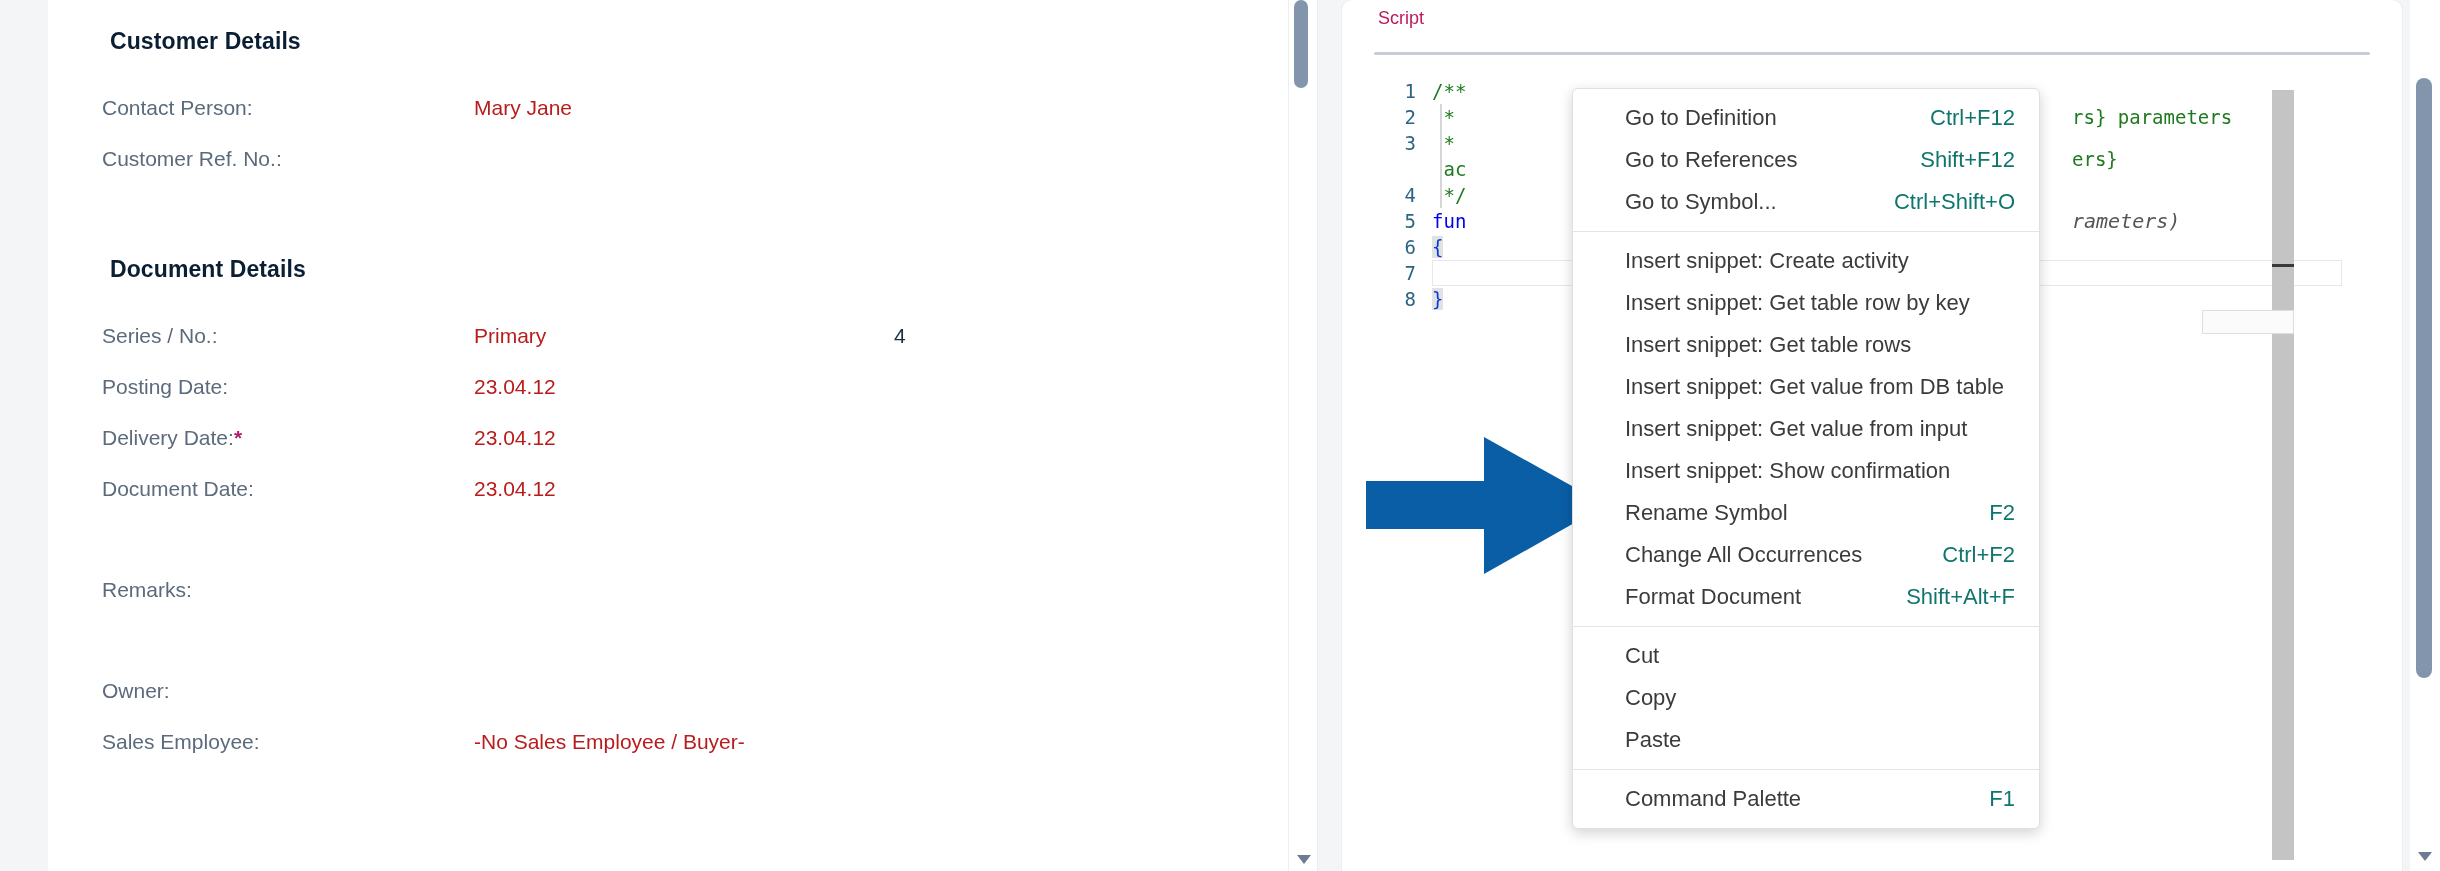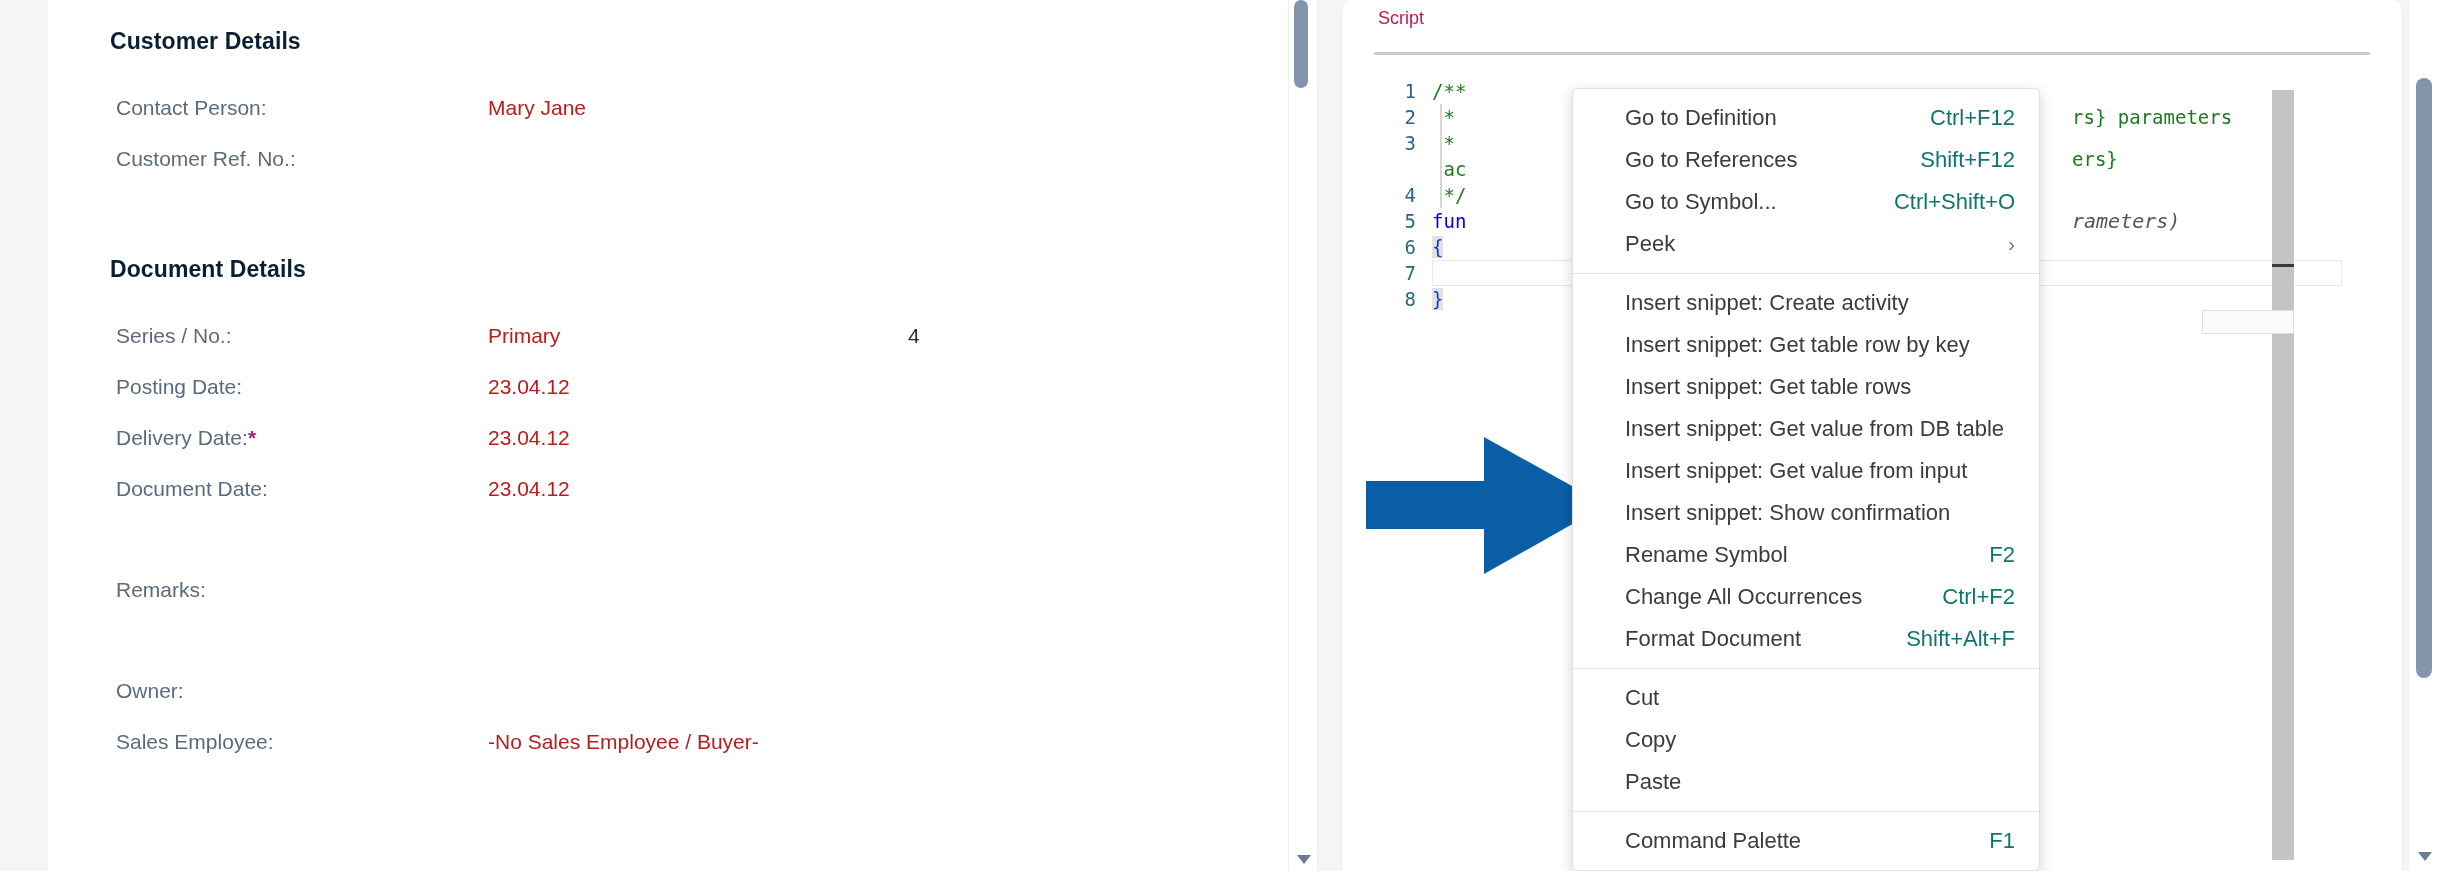--- a/index.html
+++ b/index.html
@@ -50,21 +50,20 @@
     height: 51px;
     display: flex;
     align-items: flex-start;
   }
   .field-label {
     width: 372px;
     font-size: 21px;
     color: #5b6b7c;
     line-height: 28px;
     white-space: nowrap;
-    margin-left: 14px;
   }
   .req-star {
     color: #b01b6e;
     font-size: 21px;
     font-weight: bold;
   }
   .field-value {
     font-size: 21px;
     color: #b91c1c;
     line-height: 28px;
@@ -398,24 +397,20 @@
         <span class="ctx-key">Ctrl+F12</span>
       </div>
       <div class="ctx-item">
         <span class="ctx-label">Go to References</span>
         <span class="ctx-key">Shift+F12</span>
       </div>
       <div class="ctx-item">
         <span class="ctx-label">Go to Symbol...</span>
         <span class="ctx-key">Ctrl+Shift+O</span>
       </div>
-      <div class="ctx-item">
-        <span class="ctx-label">Peek</span>
-        <span class="ctx-chev">›</span>
-      </div>
       <div class="ctx-sep"></div>
       <div class="ctx-item">
         <span class="ctx-label">Insert snippet: Create activity</span>
       </div>
       <div class="ctx-item">
         <span class="ctx-label">Insert snippet: Get table row by key</span>
       </div>
       <div class="ctx-item">
         <span class="ctx-label">Insert snippet: Get table rows</span>
       </div>

